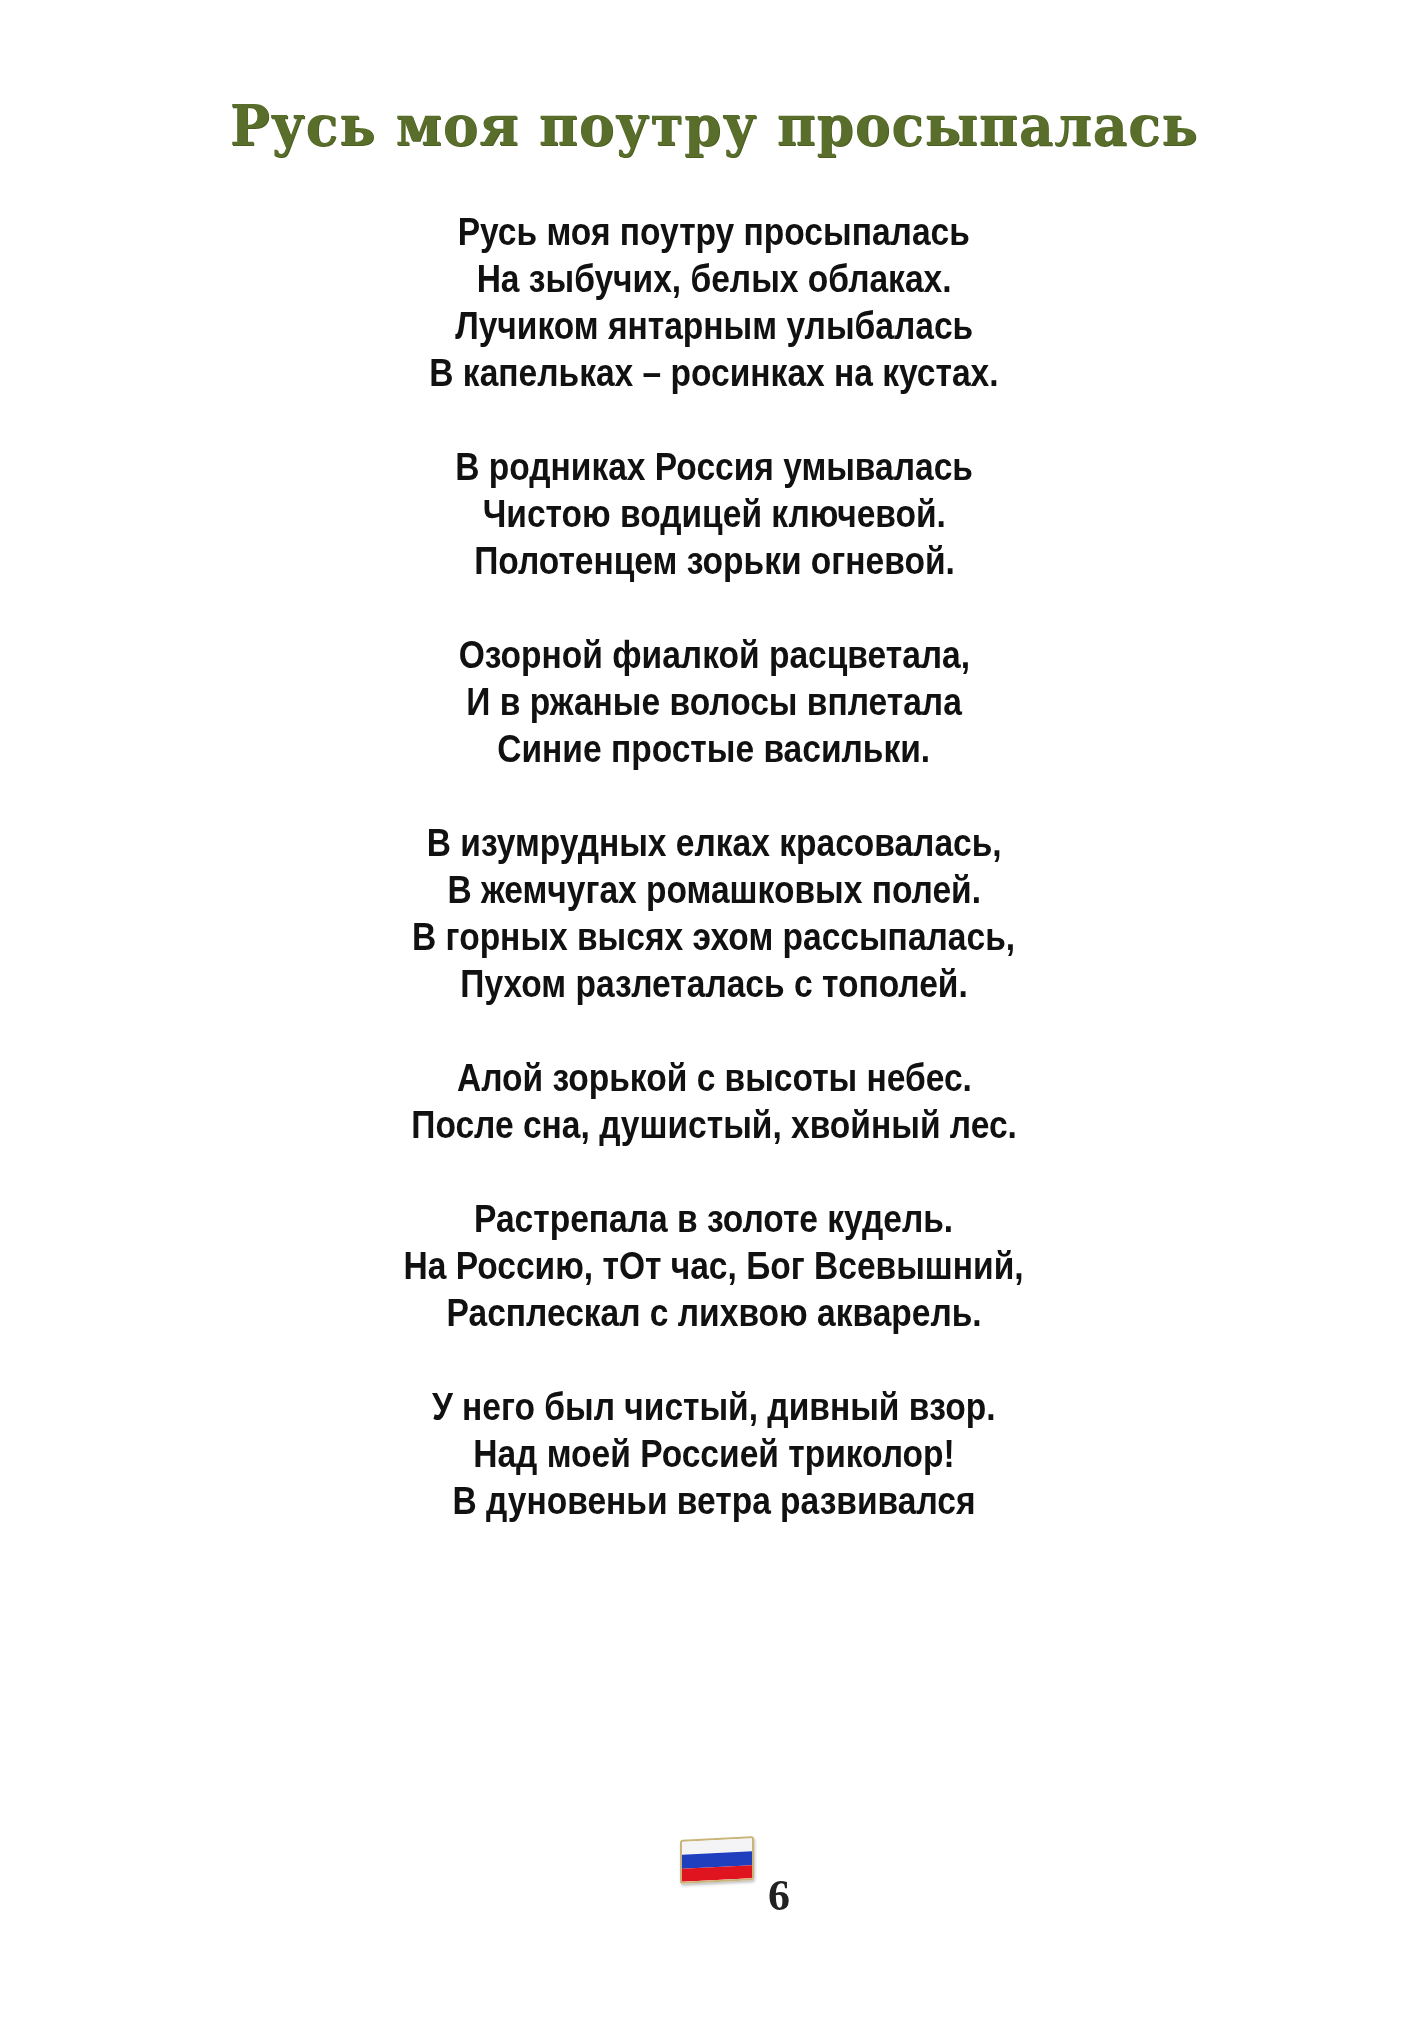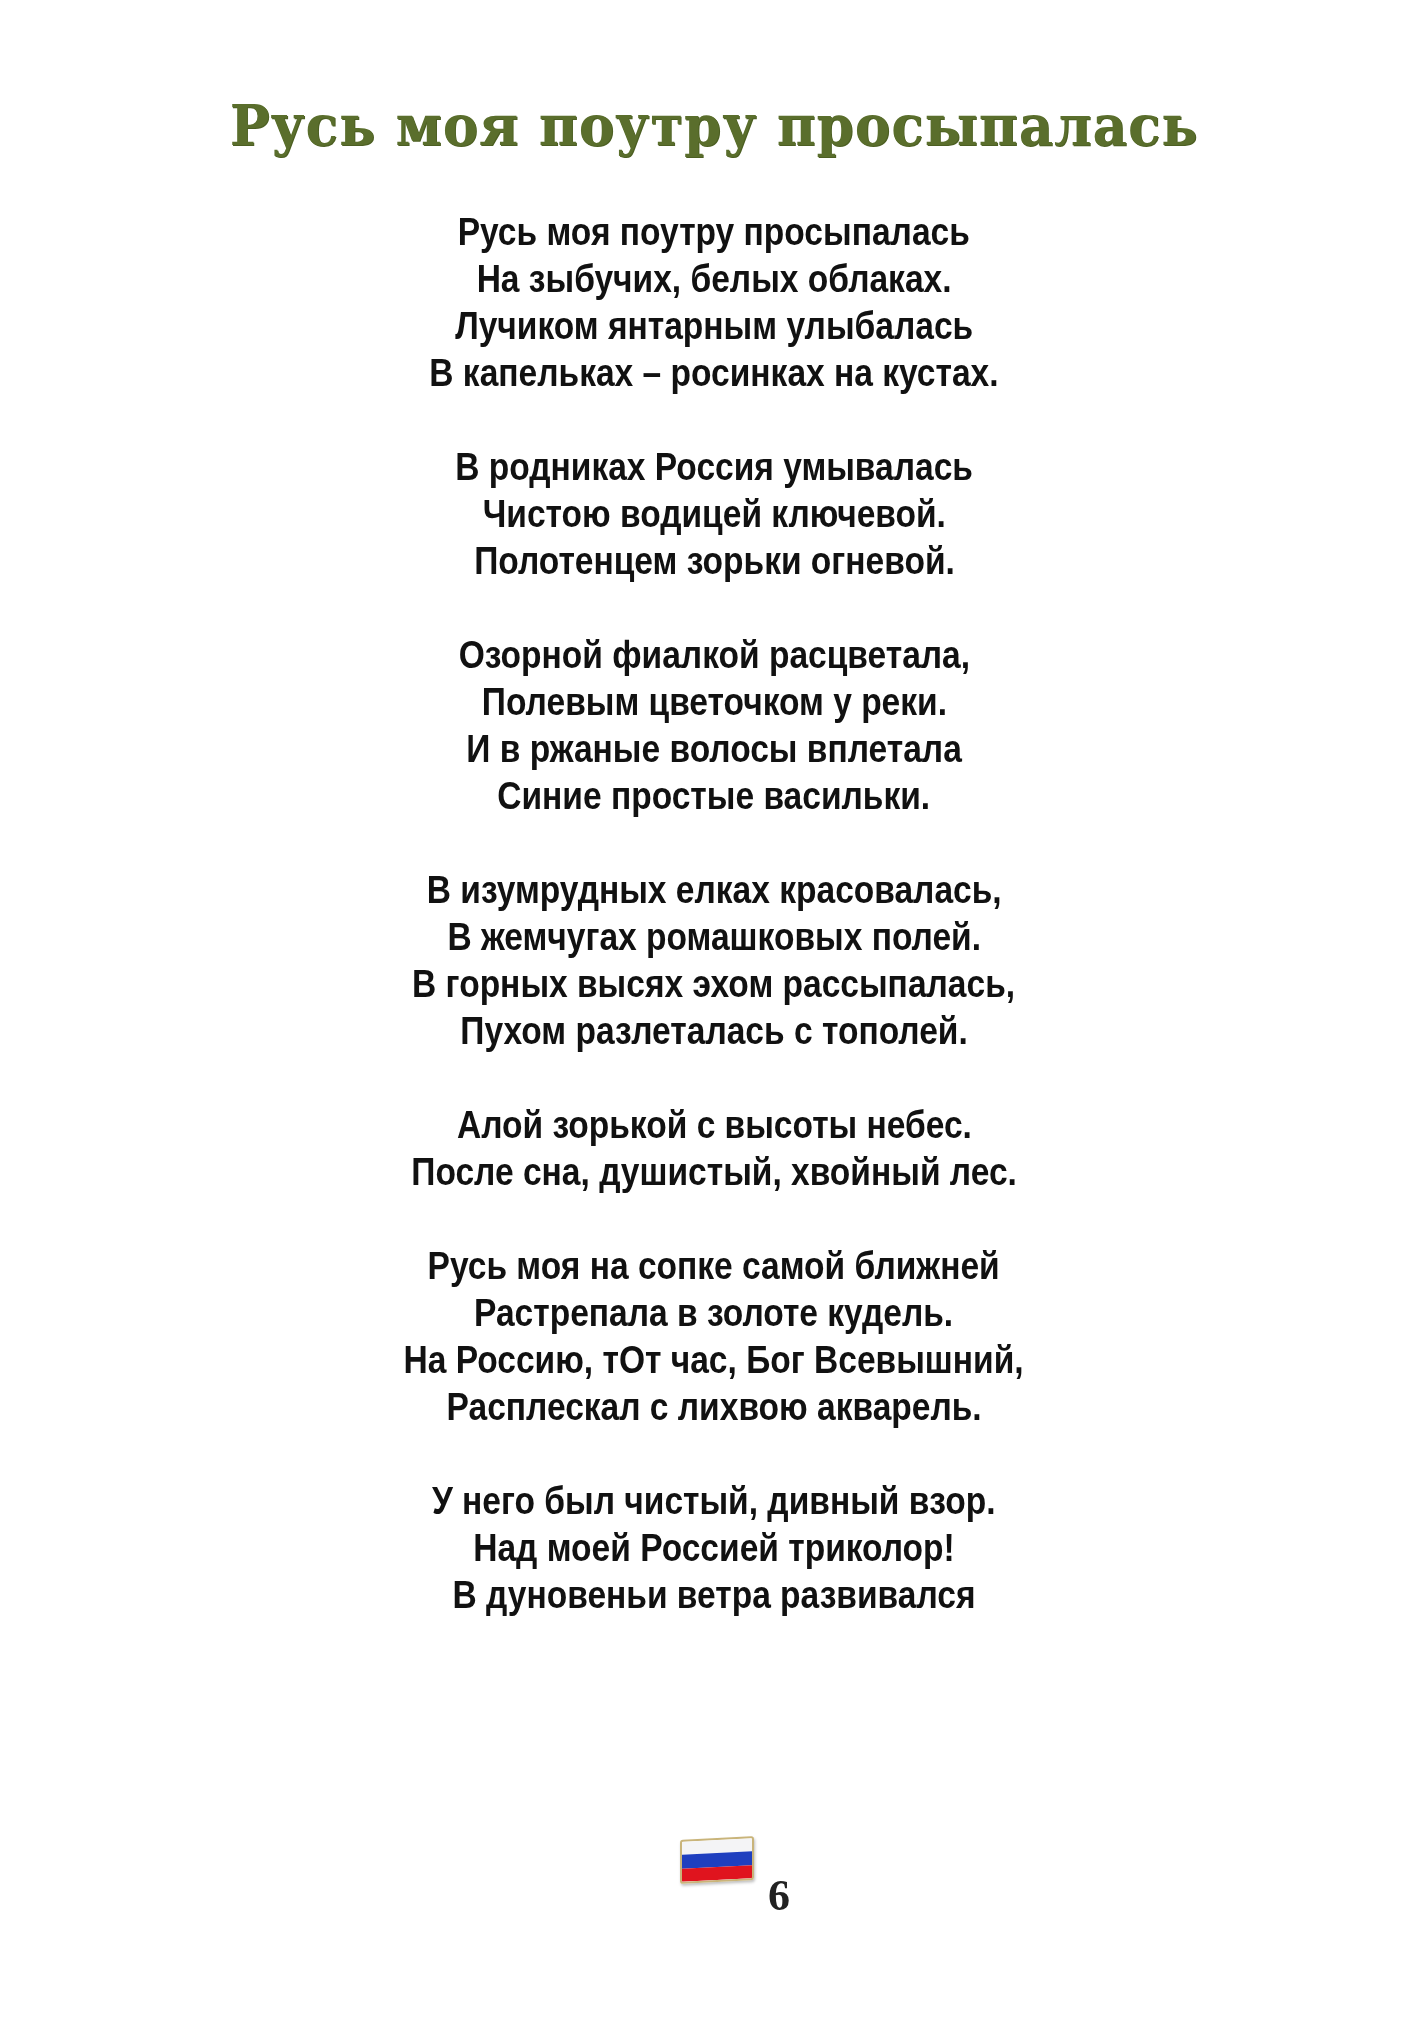--- a/index.html
+++ b/index.html
@@ -42,36 +42,34 @@
     <div class="line"><span>Лучиком янтарным улыбалась</span></div>
     <div class="line"><span>В капельках – росинках на кустах.</span></div>
   </div>
   <div class="stanza">
     <div class="line"><span>В родниках Россия умывалась</span></div>
     <div class="line"><span>Чистою водицей ключевой.</span></div>
     <div class="line"><span>Полотенцем зорьки огневой.</span></div>
   </div>
   <div class="stanza">
     <div class="line"><span>Озорной фиалкой расцветала,</span></div>
-    <div class="line"><span>Полевым цветочком у реки.</span></div>
     <div class="line"><span>И в ржаные волосы вплетала</span></div>
     <div class="line"><span>Синие простые васильки.</span></div>
   </div>
   <div class="stanza">
     <div class="line"><span>В изумрудных елках красовалась,</span></div>
     <div class="line"><span>В жемчугах ромашковых полей.</span></div>
     <div class="line"><span>В горных высях эхом рассыпалась,</span></div>
     <div class="line"><span>Пухом разлеталась с тополей.</span></div>
   </div>
   <div class="stanza">
     <div class="line"><span>Алой зорькой с высоты небес.</span></div>
     <div class="line"><span>После сна, душистый, хвойный лес.</span></div>
   </div>
   <div class="stanza">
-    <div class="line"><span>Русь моя на сопке самой ближней</span></div>
     <div class="line"><span>Растрепала в золоте кудель.</span></div>
     <div class="line"><span>На Россию, тОт час, Бог Всевышний,</span></div>
     <div class="line"><span>Расплескал с лихвою акварель.</span></div>
   </div>
   <div class="stanza">
     <div class="line"><span>У него был чистый, дивный взор.</span></div>
     <div class="line"><span>Над моей Россией триколор!</span></div>
     <div class="line"><span>В дуновеньи ветра развивался</span></div>
   </div>
 </div>

